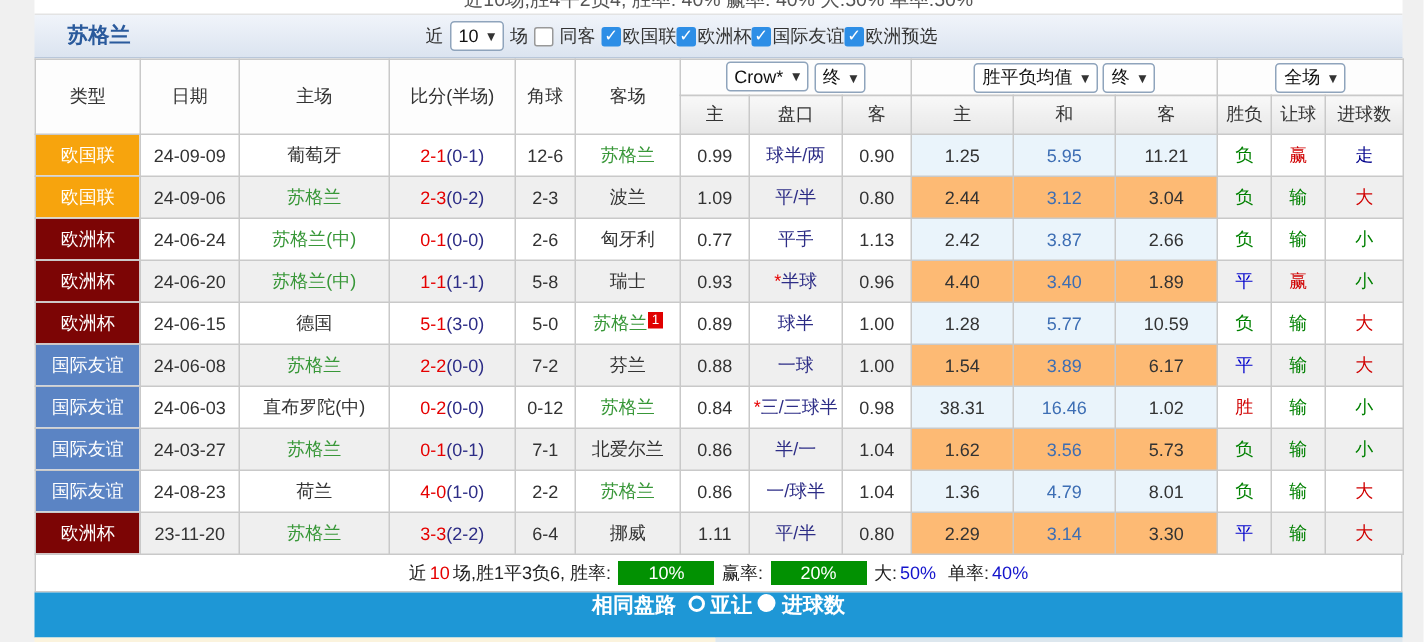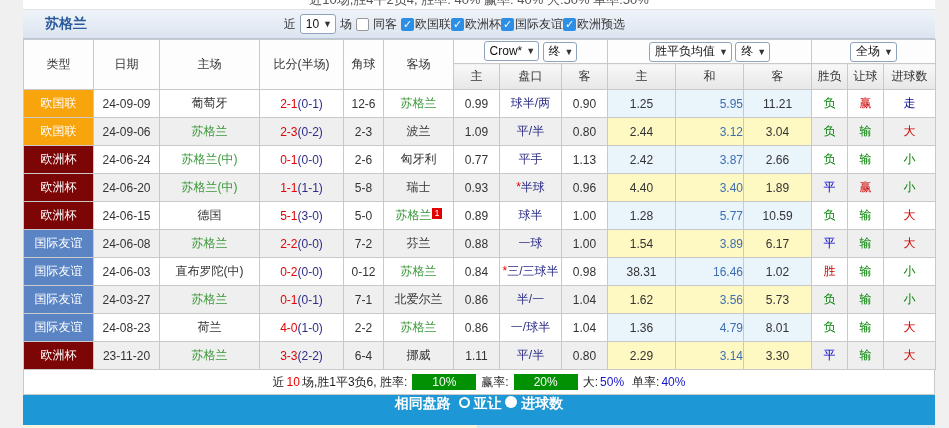--- a/index.html
+++ b/index.html
@@ -27,32 +27,32 @@
   
   table{border-collapse:collapse;table-layout:fixed;width:912px;background:#fff;}
   td,th{border:1px solid #c9c9c9;text-align:center;padding:0;overflow:hidden;white-space:nowrap;font-weight:normal;}
   thead tr.grp th{height:23px;background:#fdfdfd;}
   thead tr.sub th{height:25px;background:linear-gradient(#f8f8f8,#e7e7e7);color:#333;}
   thead th.main{background:linear-gradient(#f8f8f8,#e7e7e7);color:#333;}
   tbody td{height:27px;}
   tr.odd td{background:#fff;}
   tr.even td{background:#efefef;}
   tr.odd td.eu{background:#eaf4fb;}
-  tr.even td.eu{background:#fef9c3;}
+  tr.even td.eu{background:#fdba74;}
   td.c-type{padding:0;}
   .badge{width:100%;height:27px;line-height:27px;color:#fff;font-size:12px;}
   .t-orange{background:#f7a40d;}
   .t-darkred{background:#7c0505;}
   .t-blue{background:#5b84c4;}
   .team-green{color:#389738;}
   .ft{color:#e60000;}
   .ht{color:#2d2d86;}
   .hcap{color:#2d2d86;}
   .star{color:#e60000;}
-  .eu-draw{color:#3d6eb4;text-align:right;}
+  .eu-draw{color:#3d6eb4;}
   .c-red{color:#d00000;}
   .c-green{color:#008000;}
   .c-blue{color:#0000cc;}
   .c-navy{color:#00008b;}
   .rc{display:inline-block;background:#e00000;color:#fff;font-size:9px;line-height:11px;
     padding:0 2px;margin-left:1px;vertical-align:3px;}
   
   .stats{height:24px;background:#fff;border:1px solid #c9c9c9;border-top:none;
     display:flex;align-items:center;justify-content:center;gap:2px;white-space:nowrap;color:#222;}
   .stats .red{color:#e60000;}

